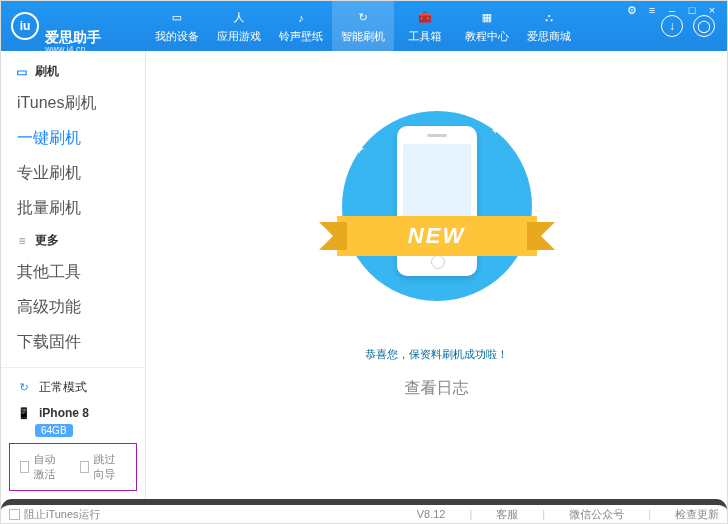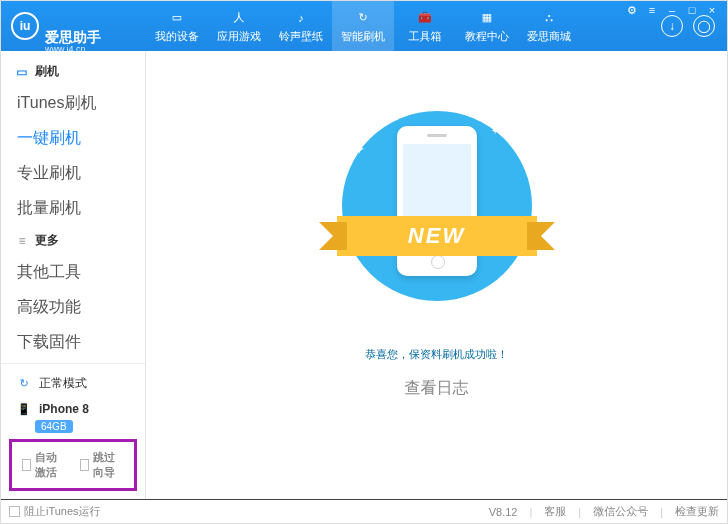--- a/index.html
+++ b/index.html
@@ -25,44 +25,44 @@
   .side-group { padding:6px 14px; display:flex; align-items:center; font-weight:bold; color:#333; font-size:12px;}
   .side-group .gico { width:14px; height:14px; margin-right:6px; display:flex; align-items:center; justify-content:center;}
   .side-item { padding:7px 10px 7px 16px; font-size:16px; color:#555; cursor:pointer;}
   .side-item.active { color:#1E88FF; }
   .side-bottom { border-top:1px solid #eee; padding:6px 4px;}
   .sb-row { padding:4px 10px; display:flex; align-items:center; font-size:12px; color:#333;}
   .sb-row .bico { width:18px; height:18px; border-radius:50%; margin-right:6px; display:flex; align-items:center; justify-content:center; font-size:11px;}
   .badge { display:inline-block; background:#4FA8FF; color:#fff; border-radius:3px; padding:1px 6px; font-size:10px; margin-left:20px; margin-top:2px;}
   .chk-row { padding:6px 8px; display:flex; align-items:center; gap:4px; font-size:11px; color:#888;}
   .chk-row .cb { width:12px; height:12px; border:1px solid #bbb; display:inline-block; }
-  .red-out { border:3px solid #a21caf; padding:2px 2px; margin:2px 4px;font-weight:bold;}
+  .red-out { border:1px solid #a21caf; padding:2px 2px; margin:2px 4px;}
 
   .main { flex:1; display:flex; flex-direction:column; align-items:center; justify-content:flex-start; padding-top:50px; position:relative;}
   .illus { width:230px; height:210px; position:relative; margin-bottom:10px;}
   .big-circle { position:absolute; left:50%; top:50%; width:190px; height:190px; margin-left:-95px; margin-top:-95px; background:#37B6F2; border-radius:50%; }
   .phone { position:absolute; left:50%; top:50%; width:80px; height:150px; margin-left:-40px; margin-top:-80px; background:#fff; border-radius:10px; box-shadow:0 3px 6px rgba(0,0,0,.15);}
   .phone::before { content:""; position:absolute; left:50%; top:8px; width:20px; height:3px; margin-left:-10px; background:#d0d0d0; border-radius:2px;}
   .phone::after { content:""; position:absolute; left:50%; bottom:7px; width:12px; height:12px; margin-left:-6px; border:1.5px solid #d0d0d0; border-radius:50%;}
   .phone-scr { position:absolute; left:6px; right:6px; top:18px; bottom:24px; background:#E6F4FF; border-radius:2px;}
   .ribbon { position:absolute; left:50%; top:50%; width:200px; margin-left:-100px; margin-top:10px; text-align:center; }
   .ribbon-band { background:#FFC53A; height:40px; display:flex; align-items:center; justify-content:center; font-weight:900; font-size:22px; color:#fff; font-style:italic; letter-spacing:2px; position:relative;}
   .ribbon-band::before, .ribbon-band::after { content:""; position:absolute; top:6px; width:0; height:0; border:14px solid #E8A820;}
   .ribbon-band::before { left:-18px; border-left-color:transparent;}
   .ribbon-band::after { right:-18px; border-right-color:transparent;}
   .sparkle { position:absolute; color:#fff; font-size:14px; }
   .sp1 { left:32px; top:40px;} .sp2 { right:52px; top:24px; font-size:10px;} .sp3 { left:160px; top:145px; font-size:10px;}
 
   .msg { font-size:11px; color:#0369a1; margin-top:26px; }
   .ok-btn { margin-top:14px; border:1px solid #ccc; padding:6px 28px; font-size:13px; background:#fff; cursor:pointer; color:#333;}
   .log-link { margin-top:16px; font-size:16px; color:#888; cursor:pointer;}
 
-  .footer { height:24px; border-top:1px solid #404040; display:flex; align-items:center; font-size:11px; color:#888; padding:0 8px;}
+  .footer { height:24px; border-top:6px solid #404040; display:flex; align-items:center; font-size:11px; color:#888; padding:0 8px;border-radius:11px;}
   .footer .left { display:flex; align-items:center; gap:4px;}
-  .footer .right { margin-left:auto; display:flex; align-items:center; gap:12px;}
+  .footer .right { margin-left:auto; display:flex; align-items:center; gap:24px;}
   .footer .sep { color:#ccc;}
   .cb2 { width:11px; height:11px; border:1px solid #bbb; display:inline-block; }
 </style>
 </head>
 <body>
 
 <div class="header">
   <div class="logo-wrap">
     <div class="logo-circle">iu</div>
     <div class="logo-text">

